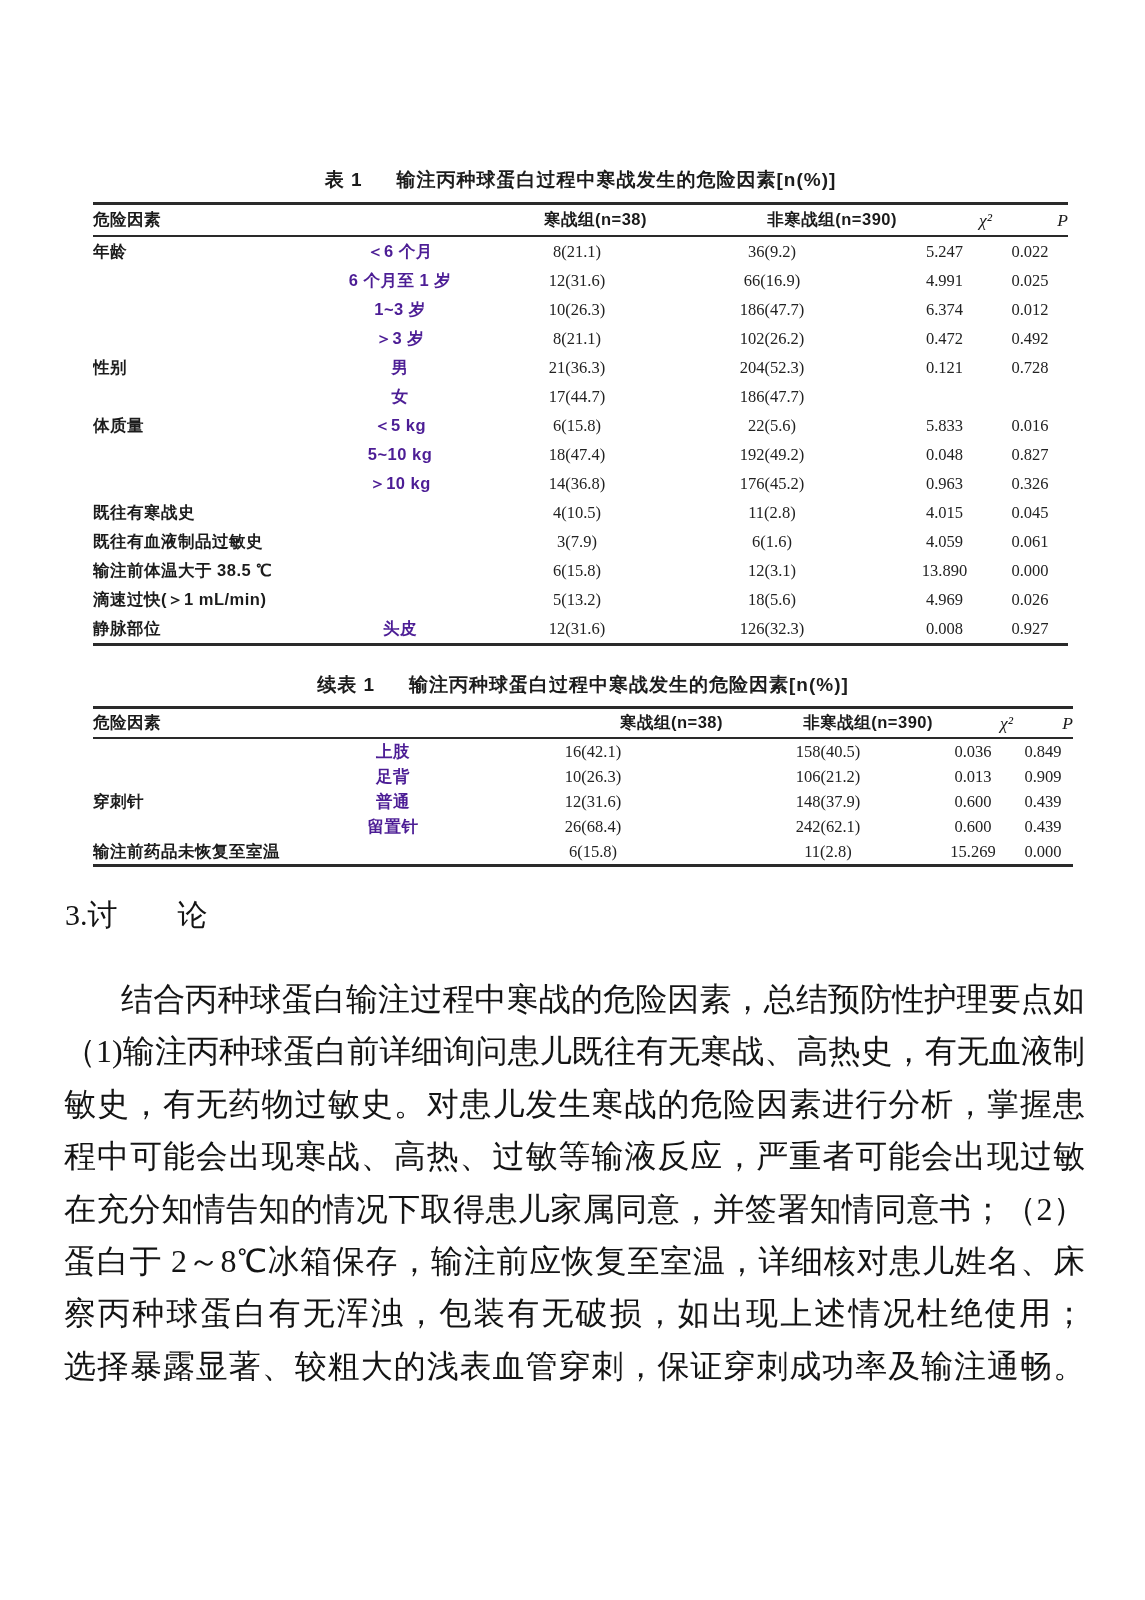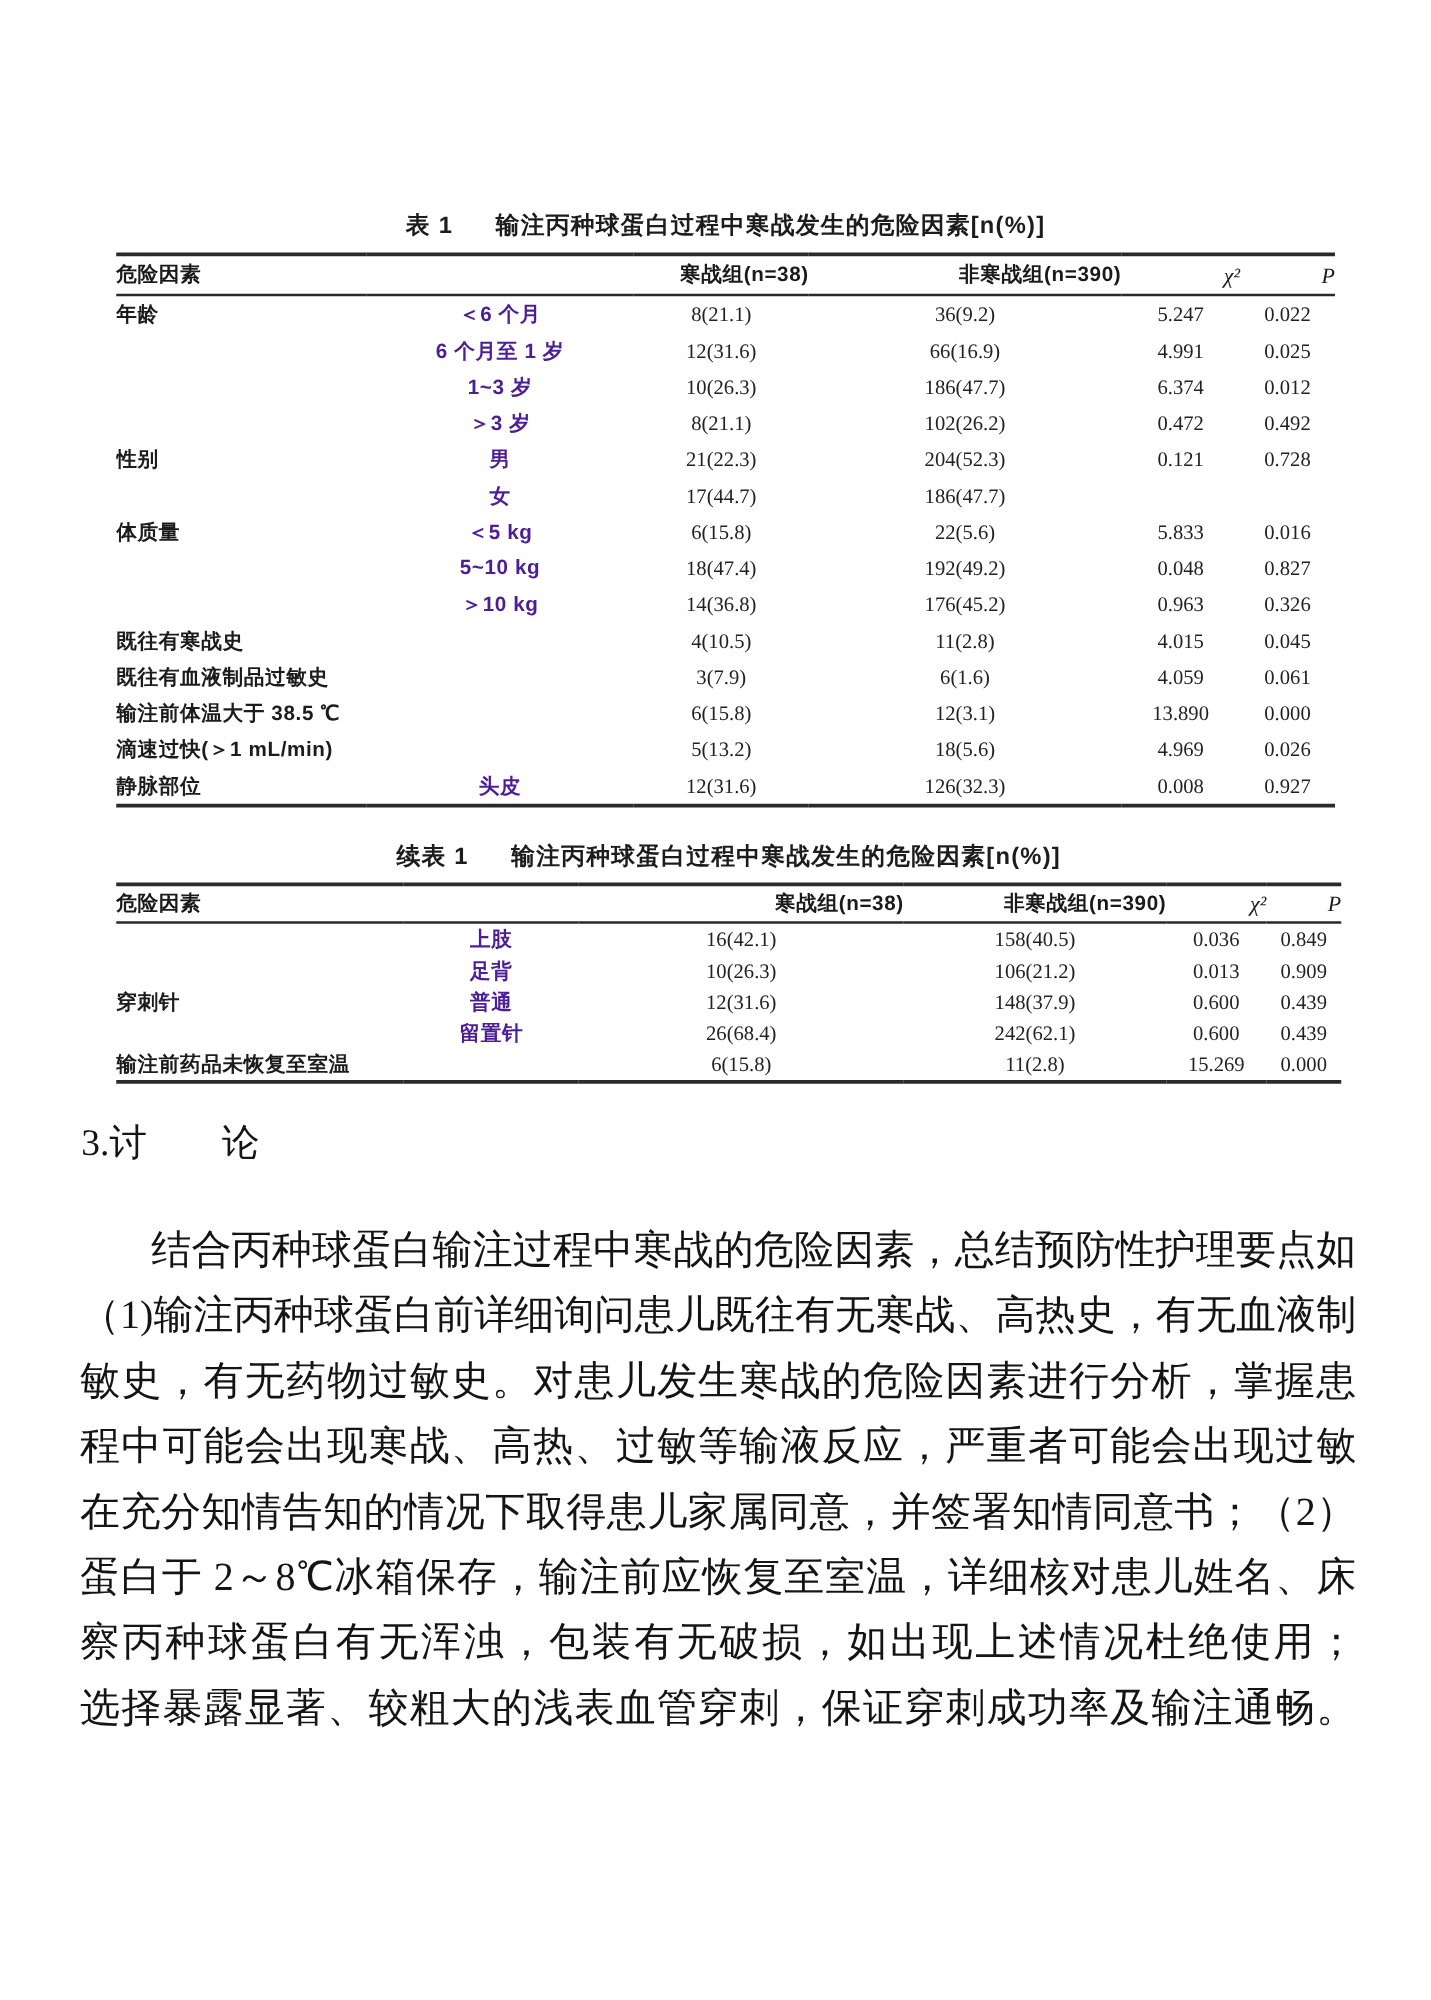--- a/index.html
+++ b/index.html
@@ -157,21 +157,21 @@
           <td class="col-factor"></td>
           <td class="col-category">＞3 岁</td>
           <td class="col-g1">8(21.1)</td>
           <td class="col-g2">102(26.2)</td>
           <td class="col-chi">0.472</td>
           <td class="col-p">0.492</td>
         </tr>
         <tr>
           <td class="col-factor">性别</td>
           <td class="col-category">男</td>
-          <td class="col-g1">21(22.3)</td>
+          <td class="col-g1">21(36.3)</td>
           <td class="col-g2">204(52.3)</td>
           <td class="col-chi">0.121</td>
           <td class="col-p">0.728</td>
         </tr>
         <tr>
           <td class="col-factor"></td>
           <td class="col-category">女</td>
           <td class="col-g1">17(44.7)</td>
           <td class="col-g2">186(47.7)</td>
           <td class="col-chi"></td>

